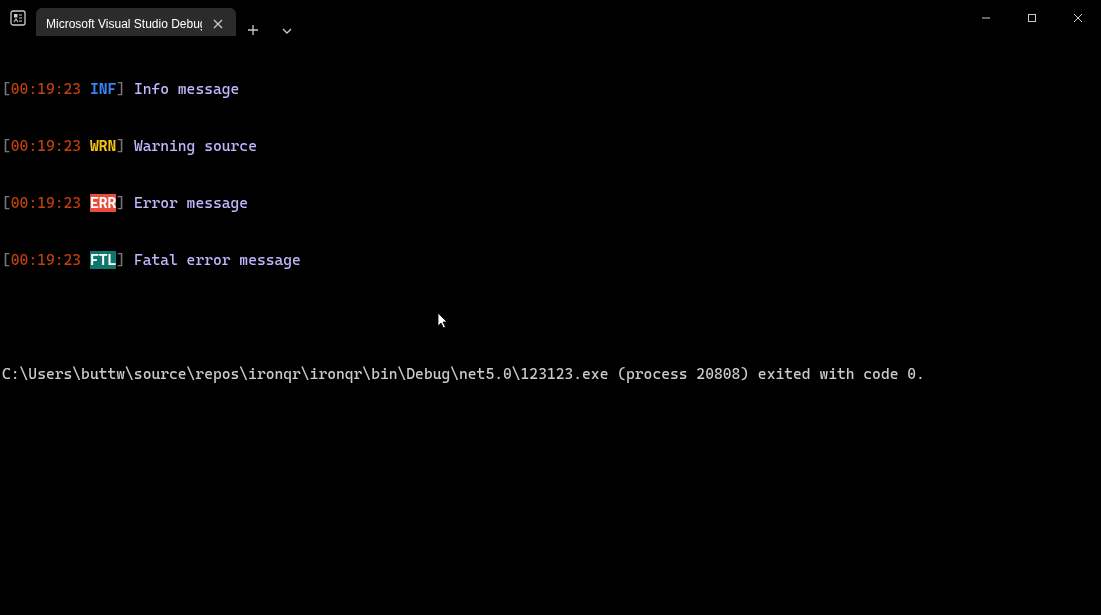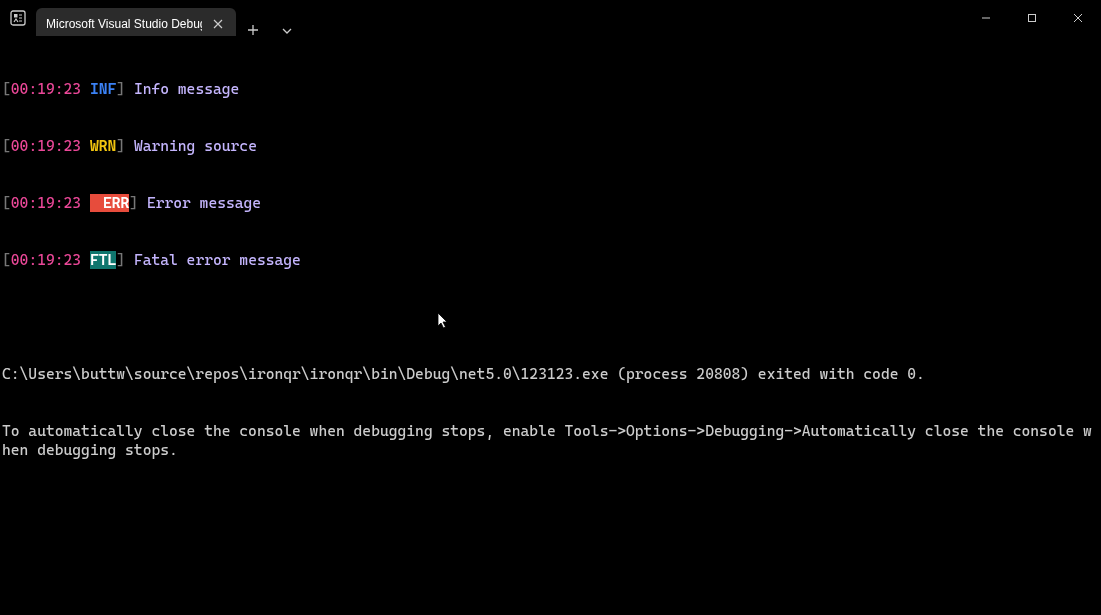--- a/index.html
+++ b/index.html
@@ -82,24 +82,24 @@
     font-size: 15px;
     line-height: 19px;
     padding: 6px 2px 2px 2px;
     height: calc(615px - 36px);
     white-space: pre-wrap;
     word-break: break-all;
     position: relative;
   }
   .log-line { display: block; }
   .br-open, .br-close { color: #777; }
-  .ts { color: #ec4899; }
+  .ts { color: #c2410c; }
   .lvl-inf { color: #3b82f6; font-weight: bold; }
   .lvl-wrn { color: #f1c40f; font-weight: bold; margin-top: 24px; }
-  .lvl-err { background: #e74c3c; color: #fff; font-weight: bold; padding-left: 13px; }
+  .lvl-err { background: #e74c3c; color: #fff; font-weight: bold; }
   .lvl-ftl { background: #0f766e; color: #fff; font-weight: bold; }
   .msg { color: #c4b5fd; }
   
   .cursor-pointer {
     position: absolute;
     width: 12px;
     height: 18px;
     pointer-events: none;
   }
   .blink-caret {
@@ -163,18 +163,17 @@
   </div>
 </div>
 
 <div class="terminal-body">
   <span class="log-line"><span class="br-open">[</span><span class="ts">00:19:23</span> <span class="lvl-inf">INF</span><span class="br-close">]</span> <span class="msg">Info message</span></span>
   <span class="log-line"><span class="br-open">[</span><span class="ts">00:19:23</span> <span class="lvl-wrn">WRN</span><span class="br-close">]</span> <span class="msg">Warning source</span></span>
   <span class="log-line"><span class="br-open">[</span><span class="ts">00:19:23</span> <span class="lvl-err">ERR</span><span class="br-close">]</span> <span class="msg">Error message</span></span>
   <span class="log-line"><span class="br-open">[</span><span class="ts">00:19:23</span> <span class="lvl-ftl">FTL</span><span class="br-close">]</span> <span class="msg">Fatal error message</span></span>
   <span class="log-line">&nbsp;</span>
   <span class="log-line">C:\Users\buttw\source\repos\ironqr\ironqr\bin\Debug\net5.0\123123.exe (process 20808) exited with code 0.</span>
-  <span class="log-line">To automatically close the console when debugging stops, enable Tools-&gt;Options-&gt;Debugging-&gt;Automatically close the console when debugging stops.</span>
 
   <svg class="cursor-pointer" style="left:437px; top:276px;" viewBox="0 0 12 18">
     <path d="M1 1 L1 14 L4 11 L6.5 16 L8.5 15 L6 10 L10 10 Z" fill="#fff" stroke="#000" stroke-width="0.8"></path>
   </svg>
 </div>
 
 </body></html>

